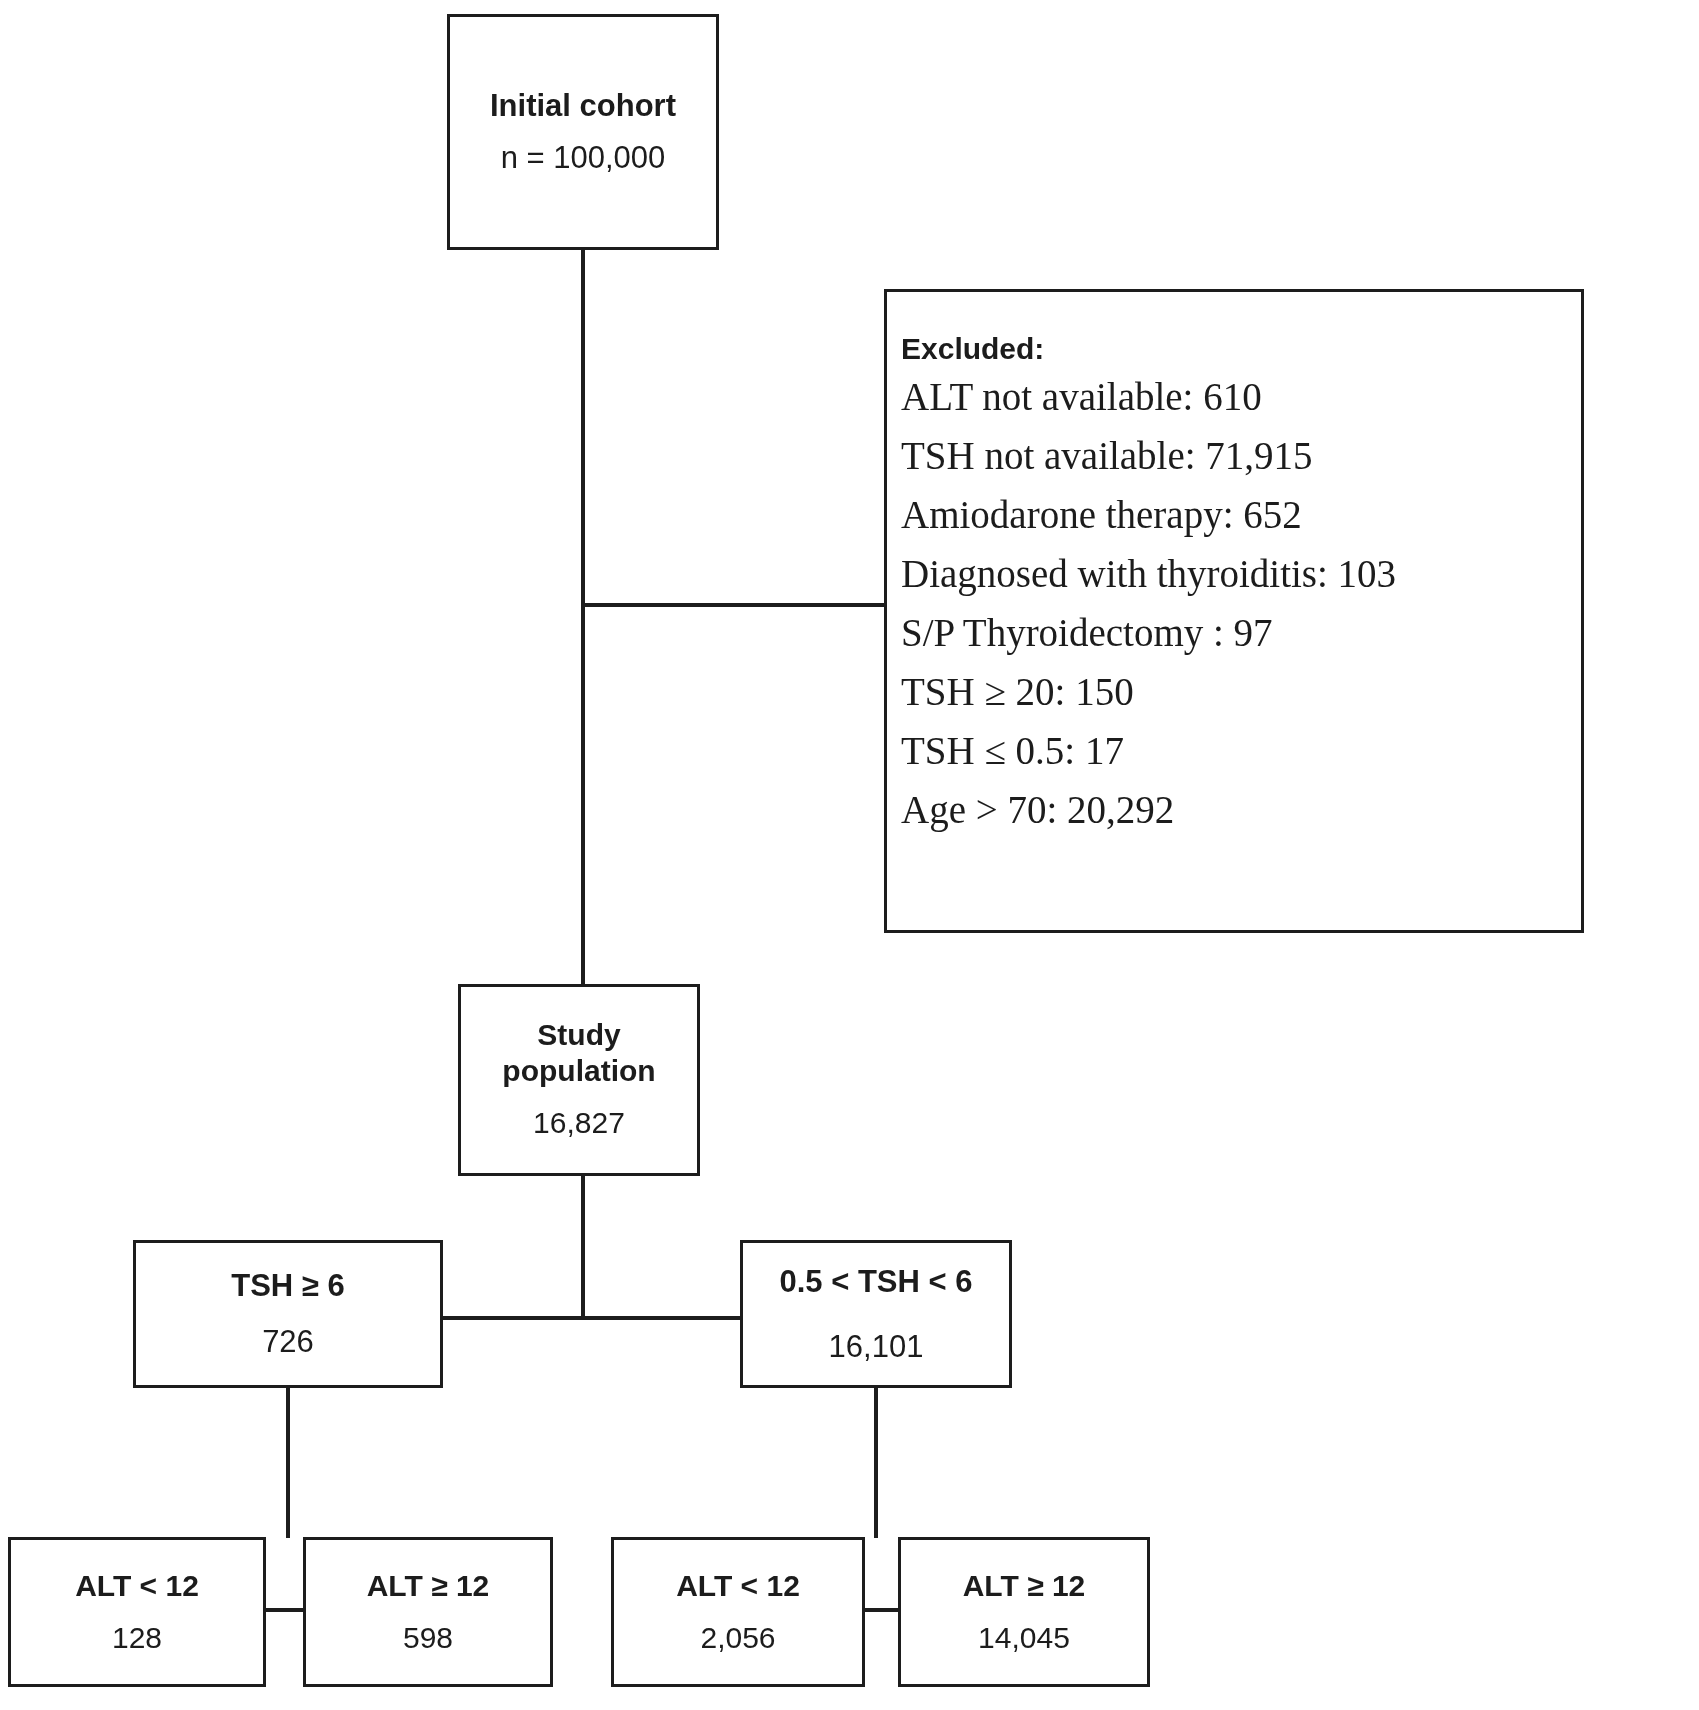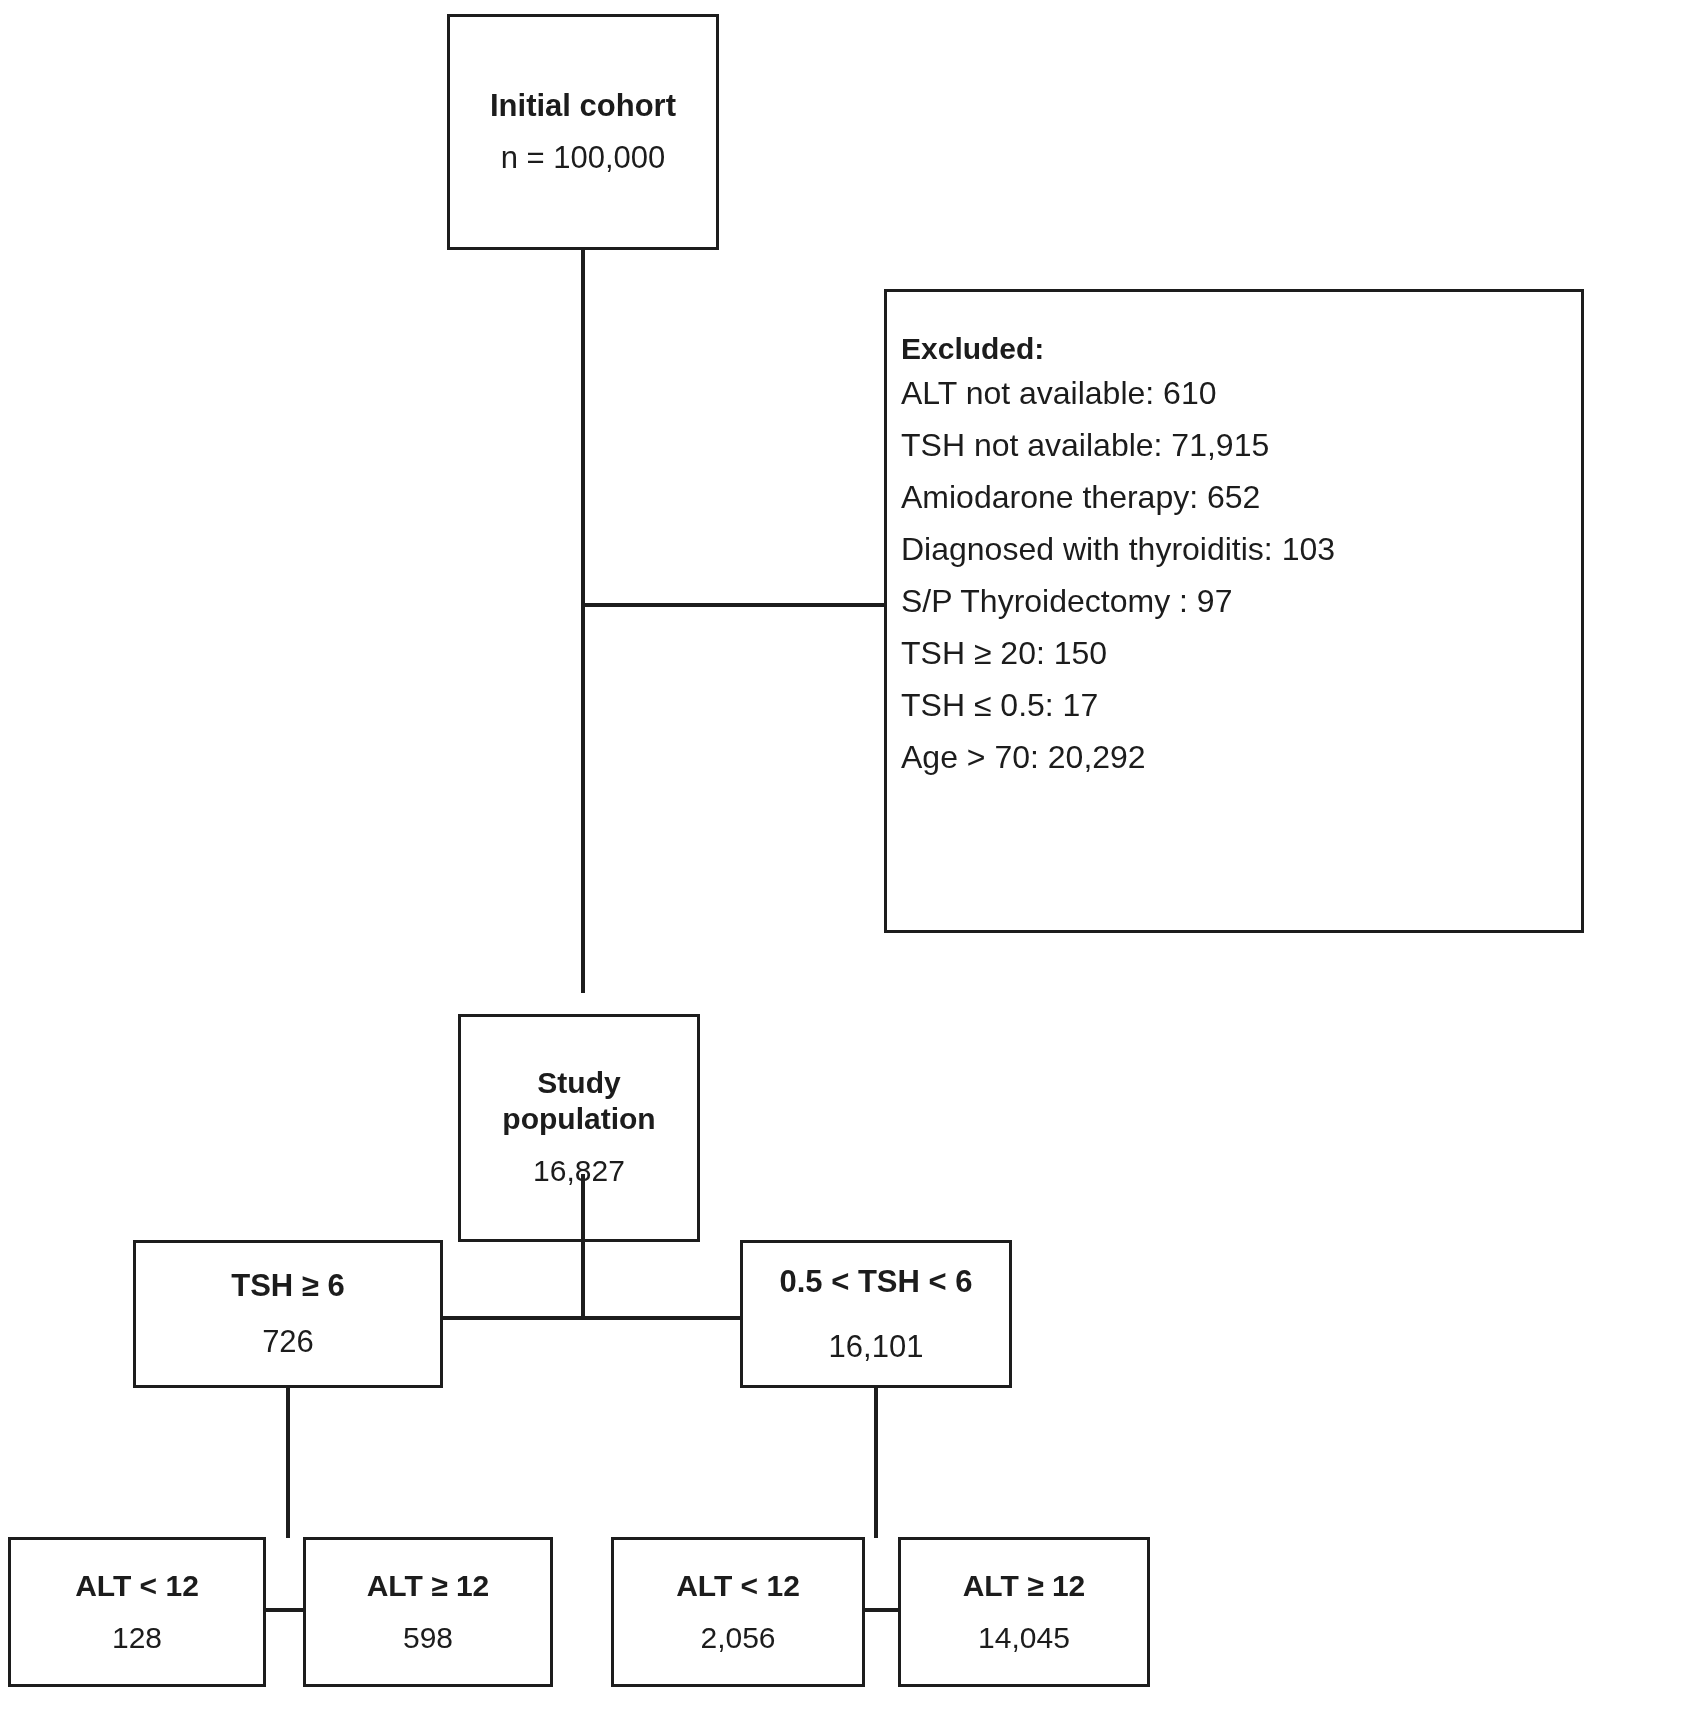--- a/index.html
+++ b/index.html
@@ -73,33 +73,33 @@
     text-align: left;
     padding: 38px 12px 0 14px;
     font-size: 30px;
   }
   #excluded-box .excl-head {
     font-weight: bold;
     font-size: 30px;
     margin-bottom: 9px;
   }
   #excluded-box .excl-item {
-    font-size: 32px;
+    font-size: 39px;
     line-height: 1.0;
     margin-bottom: 20px;
     white-space: nowrap;
+    font-family: Liberation Serif, serif;
   }
 
   #study-population {
     left: 458px;
     top: 984px;
     width: 242px;
-    height: 228px;
+    height: 192px;
     font-size: 30px;
-    margin-top: 30px;
   }
   #study-population .title { font-size: 30px; line-height: 1.18; }
   #study-population .value { font-size: 30px; margin-top: 16px; }
 
   #tsh-high {
     left: 133px;
     top: 1240px;
     width: 310px;
     height: 148px;
     font-size: 31px;

